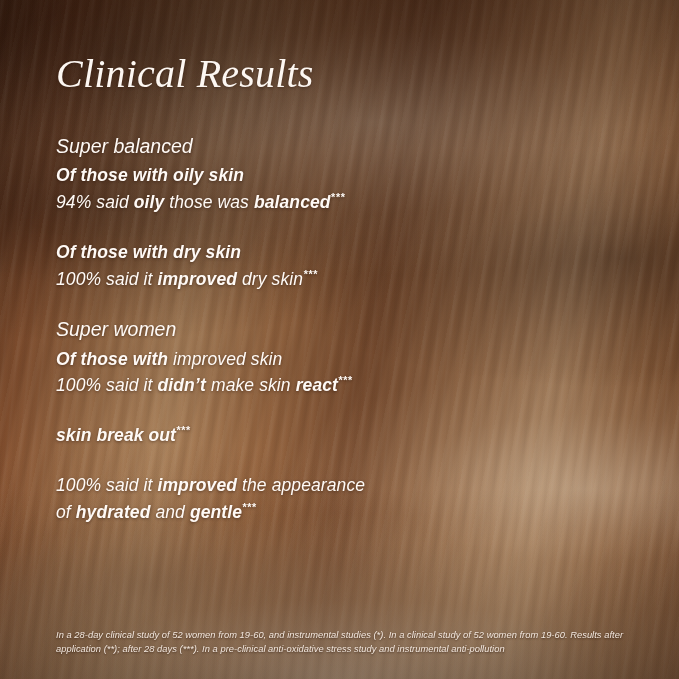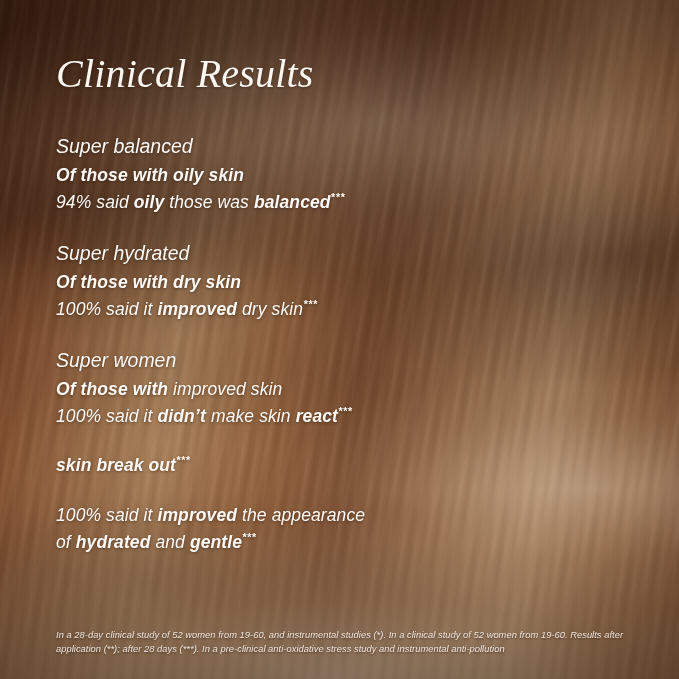--- a/index.html
+++ b/index.html
@@ -179,21 +179,20 @@
 
     <div class="title">Clinical Results</div>
 
     <div class="blocks">
         <div class="block">
           <div class="block-head">Super balanced</div>
           <div class="line"><b>Of those with oily skin</b></div>
           <div class="line"><span>94% said </span><b>oily</b><span> those was </span><b>balanced</b><span class="sup">***</span></div>
         </div>
         <div class="block">
-          <div class="block-head">Super hydrated</div>
           <div class="line"><b>Of those with dry skin</b></div>
           <div class="line"><span>100% said it </span><b>improved</b><span> dry skin</span><span class="sup">***</span></div>
         </div>
         <div class="block">
           <div class="block-head">Super women</div>
           <div class="line"><b>Of those with </b><span>improved skin</span></div>
           <div class="line"><span>100% said it </span><b>didn’t</b><span> make skin </span><b>react</b><span class="sup">***</span></div>
         </div>
         <div class="block">
           <div class="line"><b>skin break out</b><span class="sup">***</span></div>

